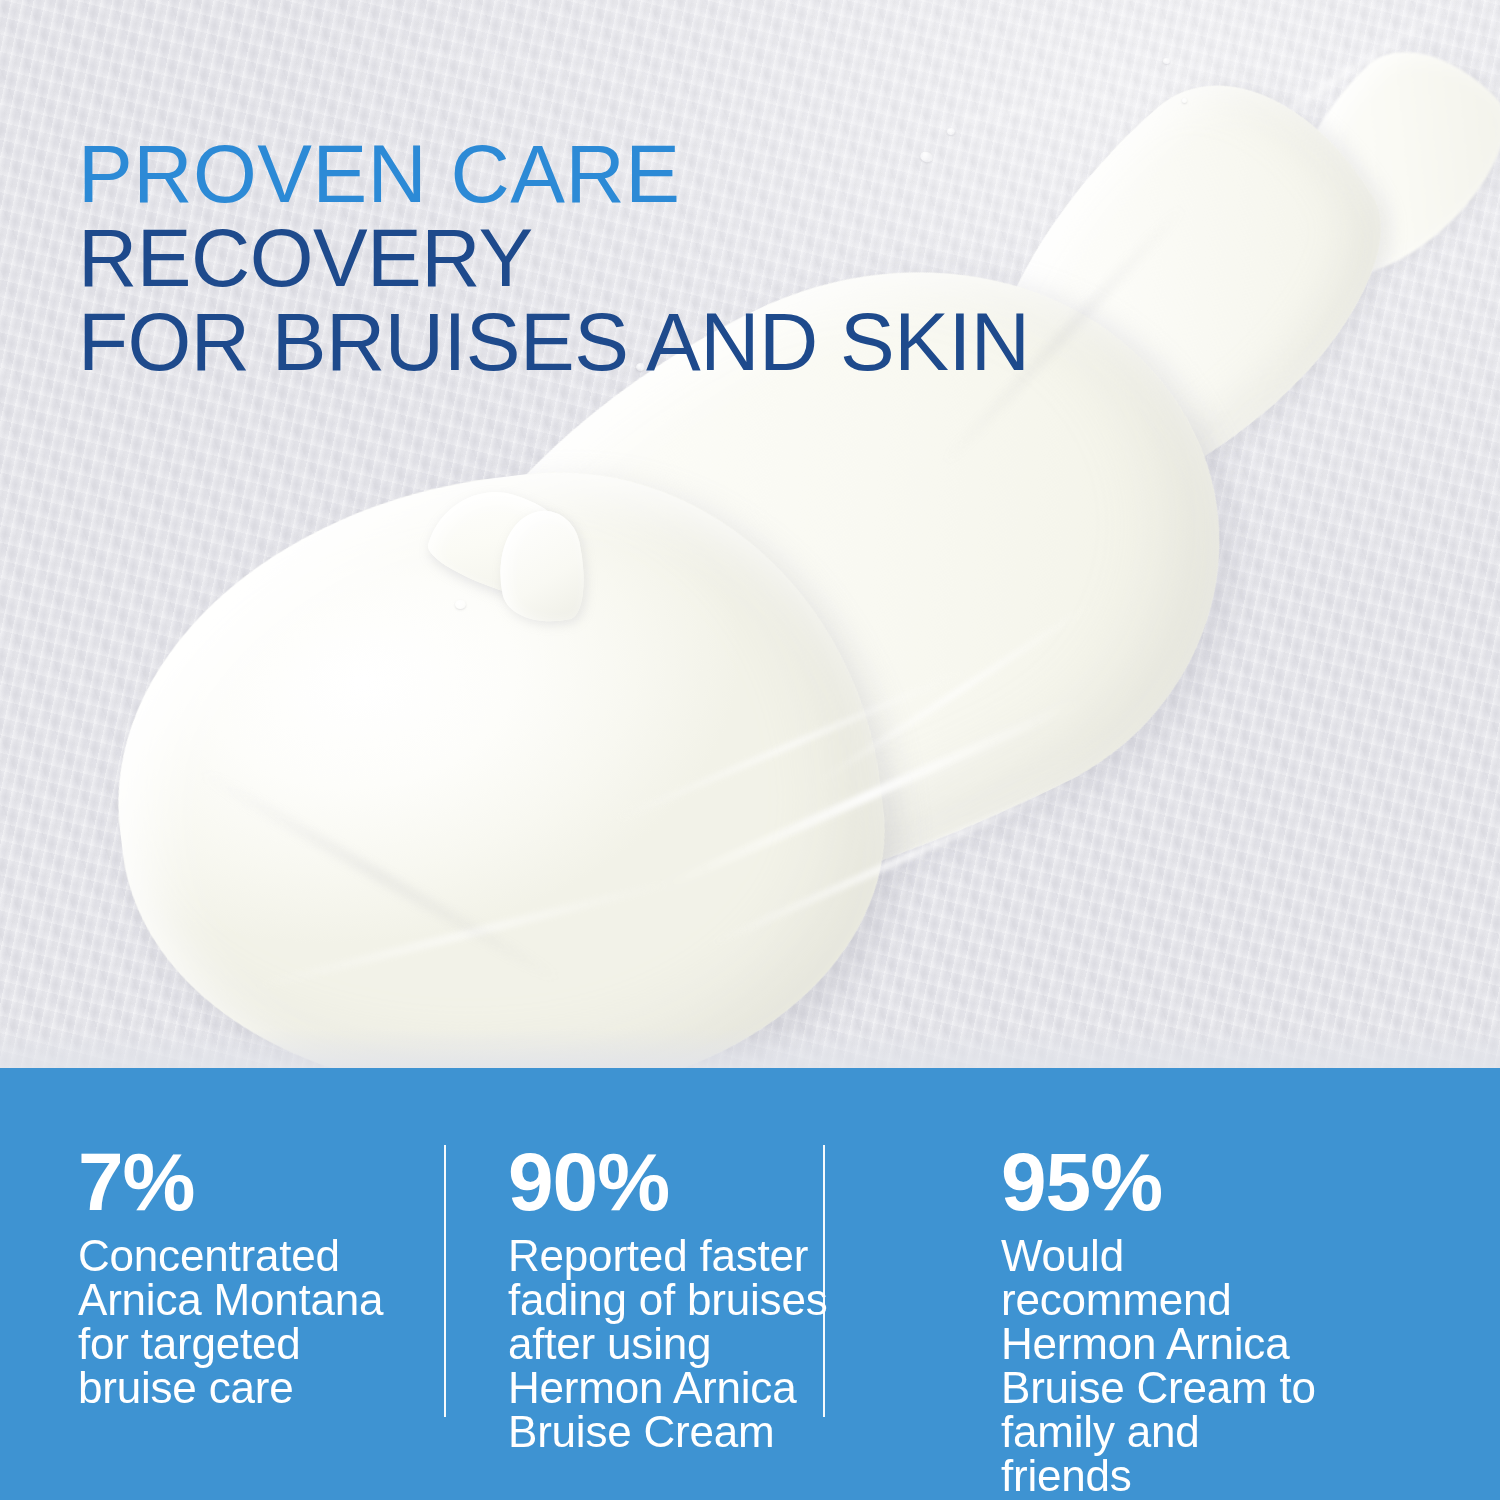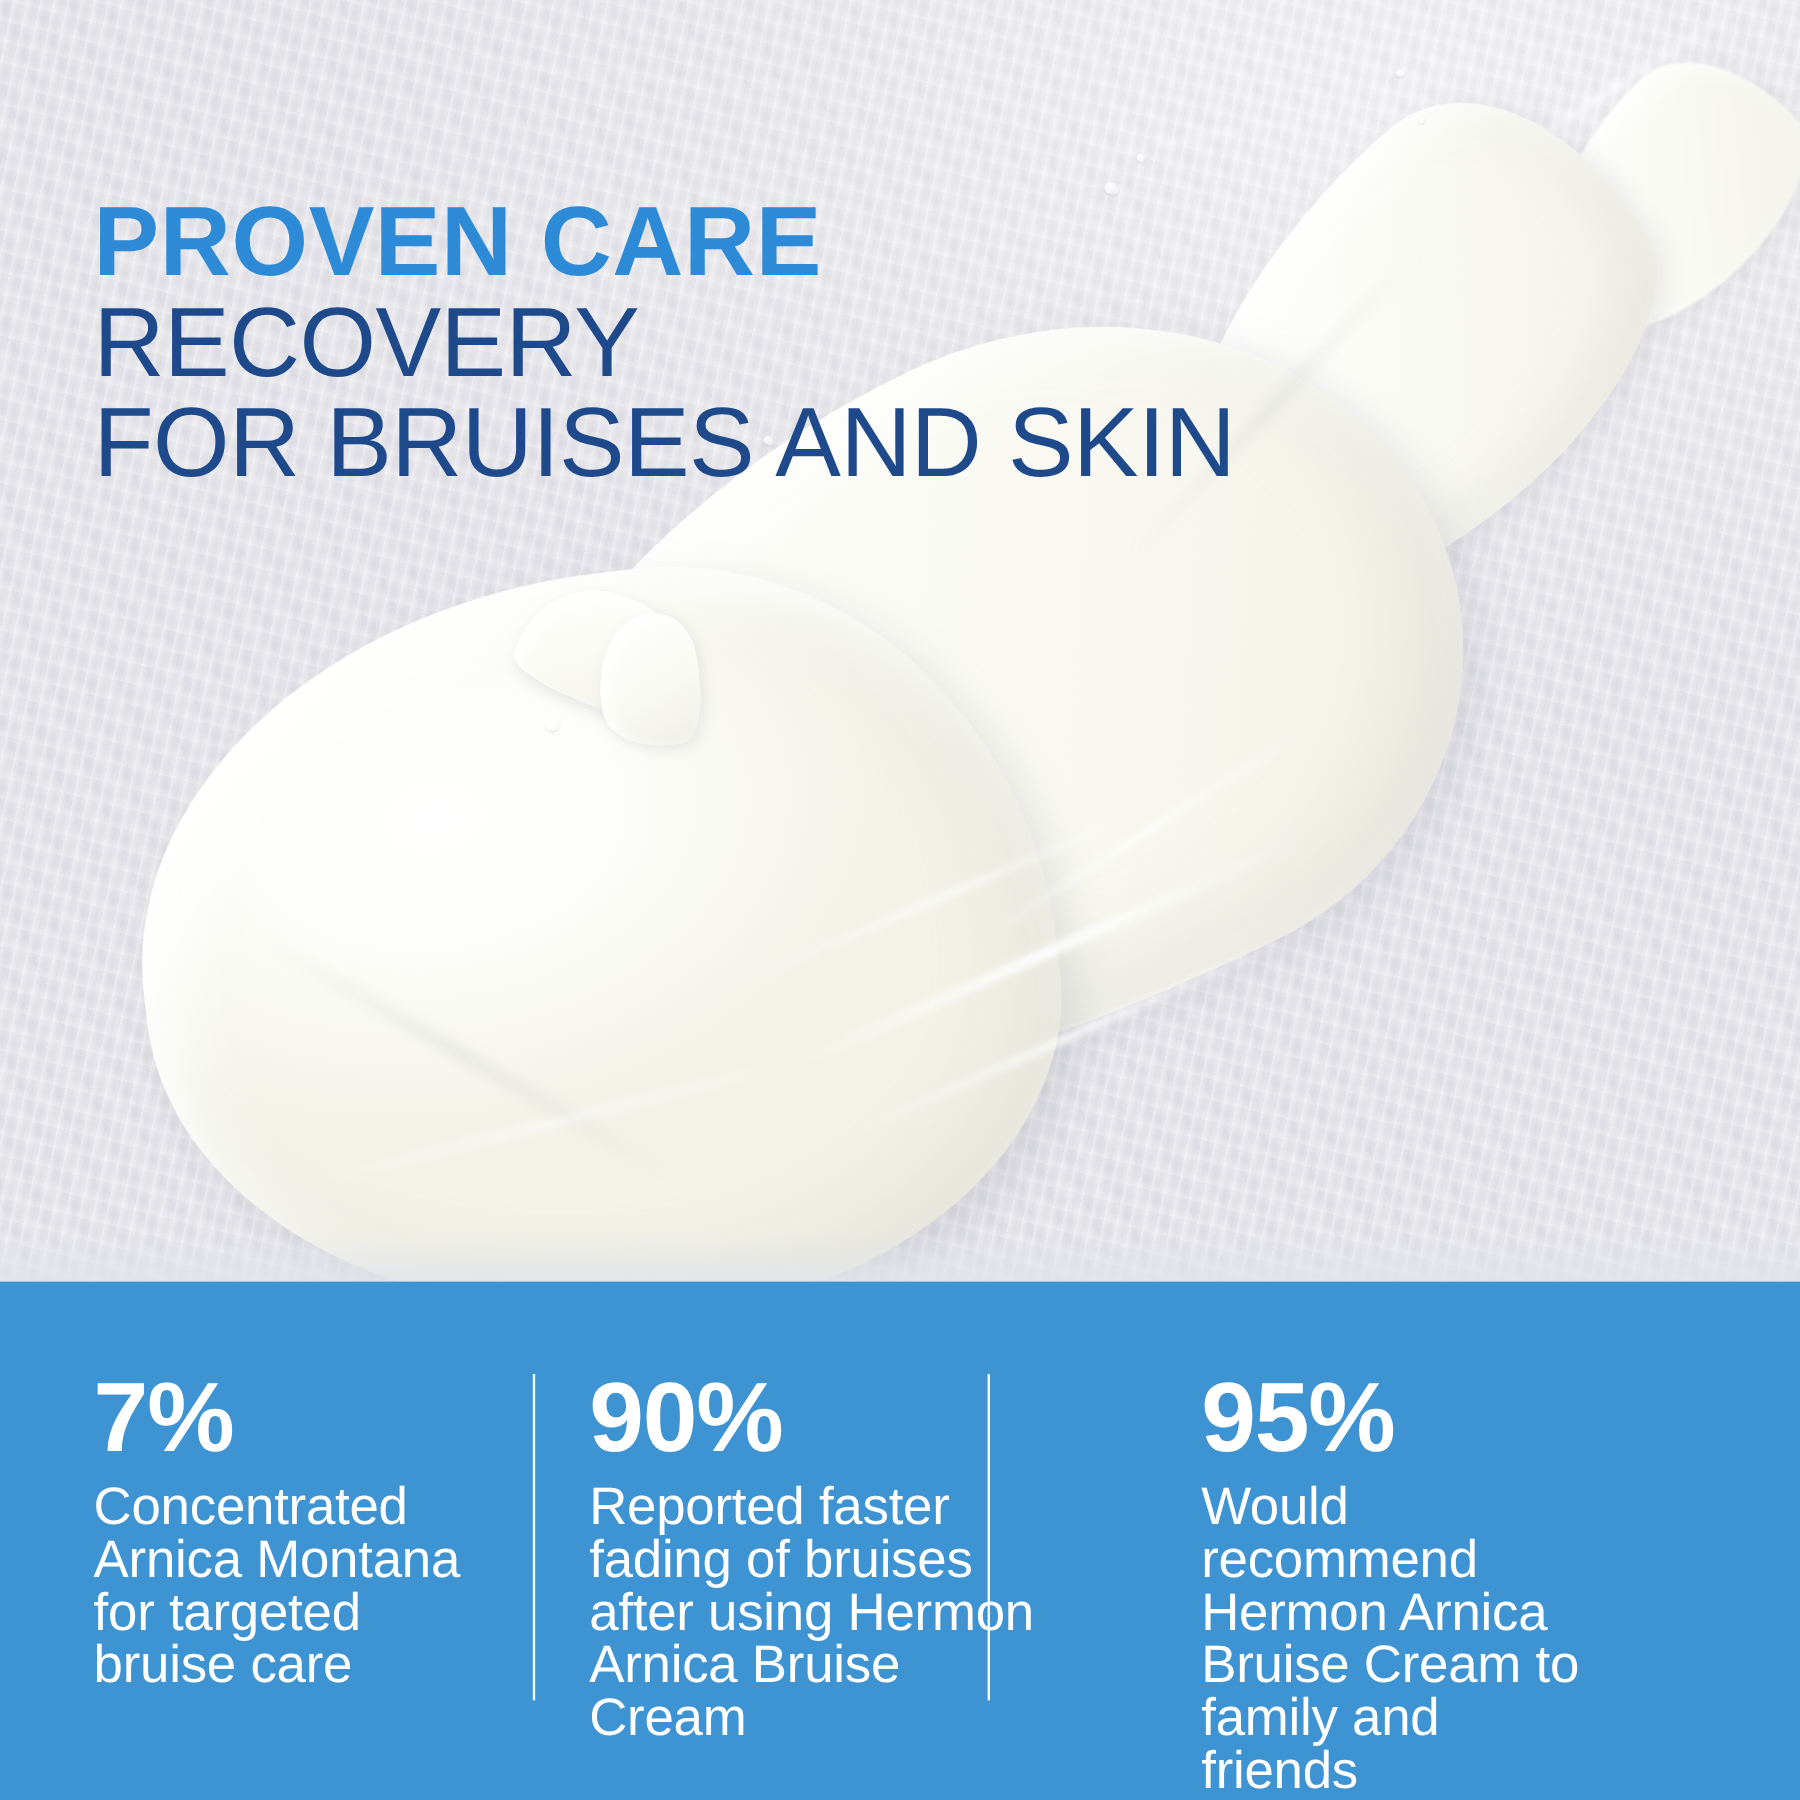--- a/index.html
+++ b/index.html
@@ -182,24 +182,23 @@
     width:1180px;
     z-index:5;
   }
   .headline-line {
     font-size:82px;
     line-height:84px;
     letter-spacing:-0.5px;
     white-space:nowrap;
   }
   .headline-accent {
-    font-weight:bold;
+    font-weight:normal;
     color:#2C8AD6;
     letter-spacing:0.5px;
-    margin-top:28px;
   }
   .headline-sub {
     font-weight:normal;
     color:#1E4A8C;
     letter-spacing:-0.5px;
   }
 
   
   .stats-band {
     position:absolute;
@@ -214,21 +213,21 @@
     width:1350px; height:340px;
     display:flex;
     align-items:flex-start;
   }
   .stat-col {
     position:relative;
     flex:0 0 auto;
     padding-right:36px;
   }
   .col-1 { width:368px; }
-  .col-2 { width:455px; padding-left:45px; }
+  .col-2 { width:455px; padding-left:62px; }
   .col-3 { width:460px; padding-left:100px; }
 
   .stat-divider {
     position:absolute;
     top:5px;
     width:2px; height:272px;
     background:#ffffff;
     opacity:.95;
   }
   .div-1 { left:366px; }

